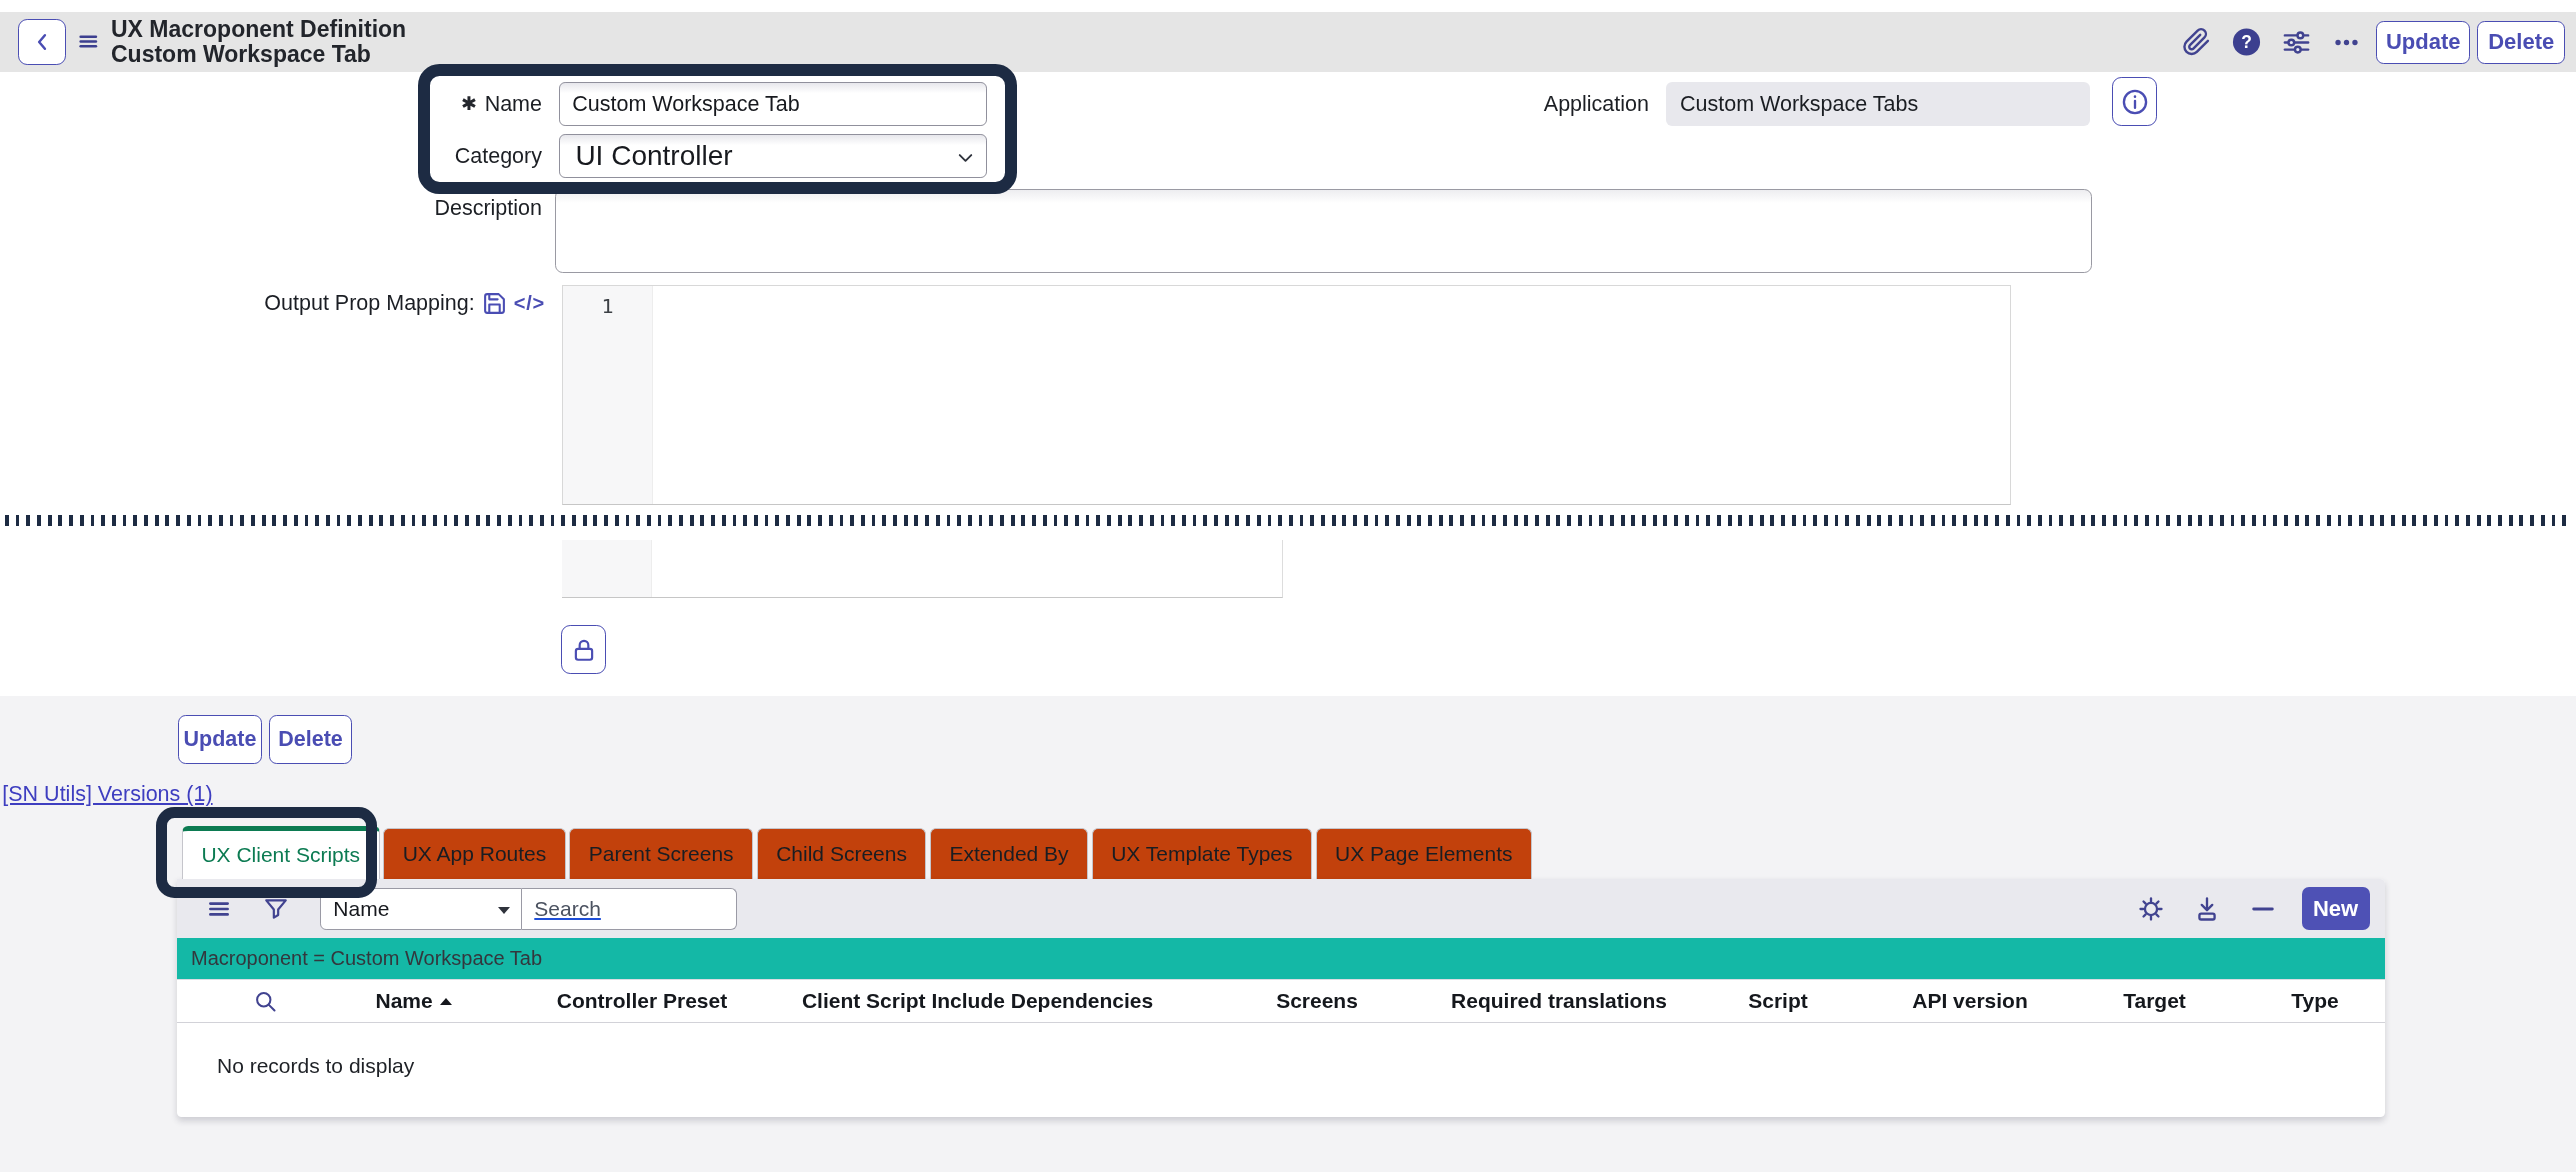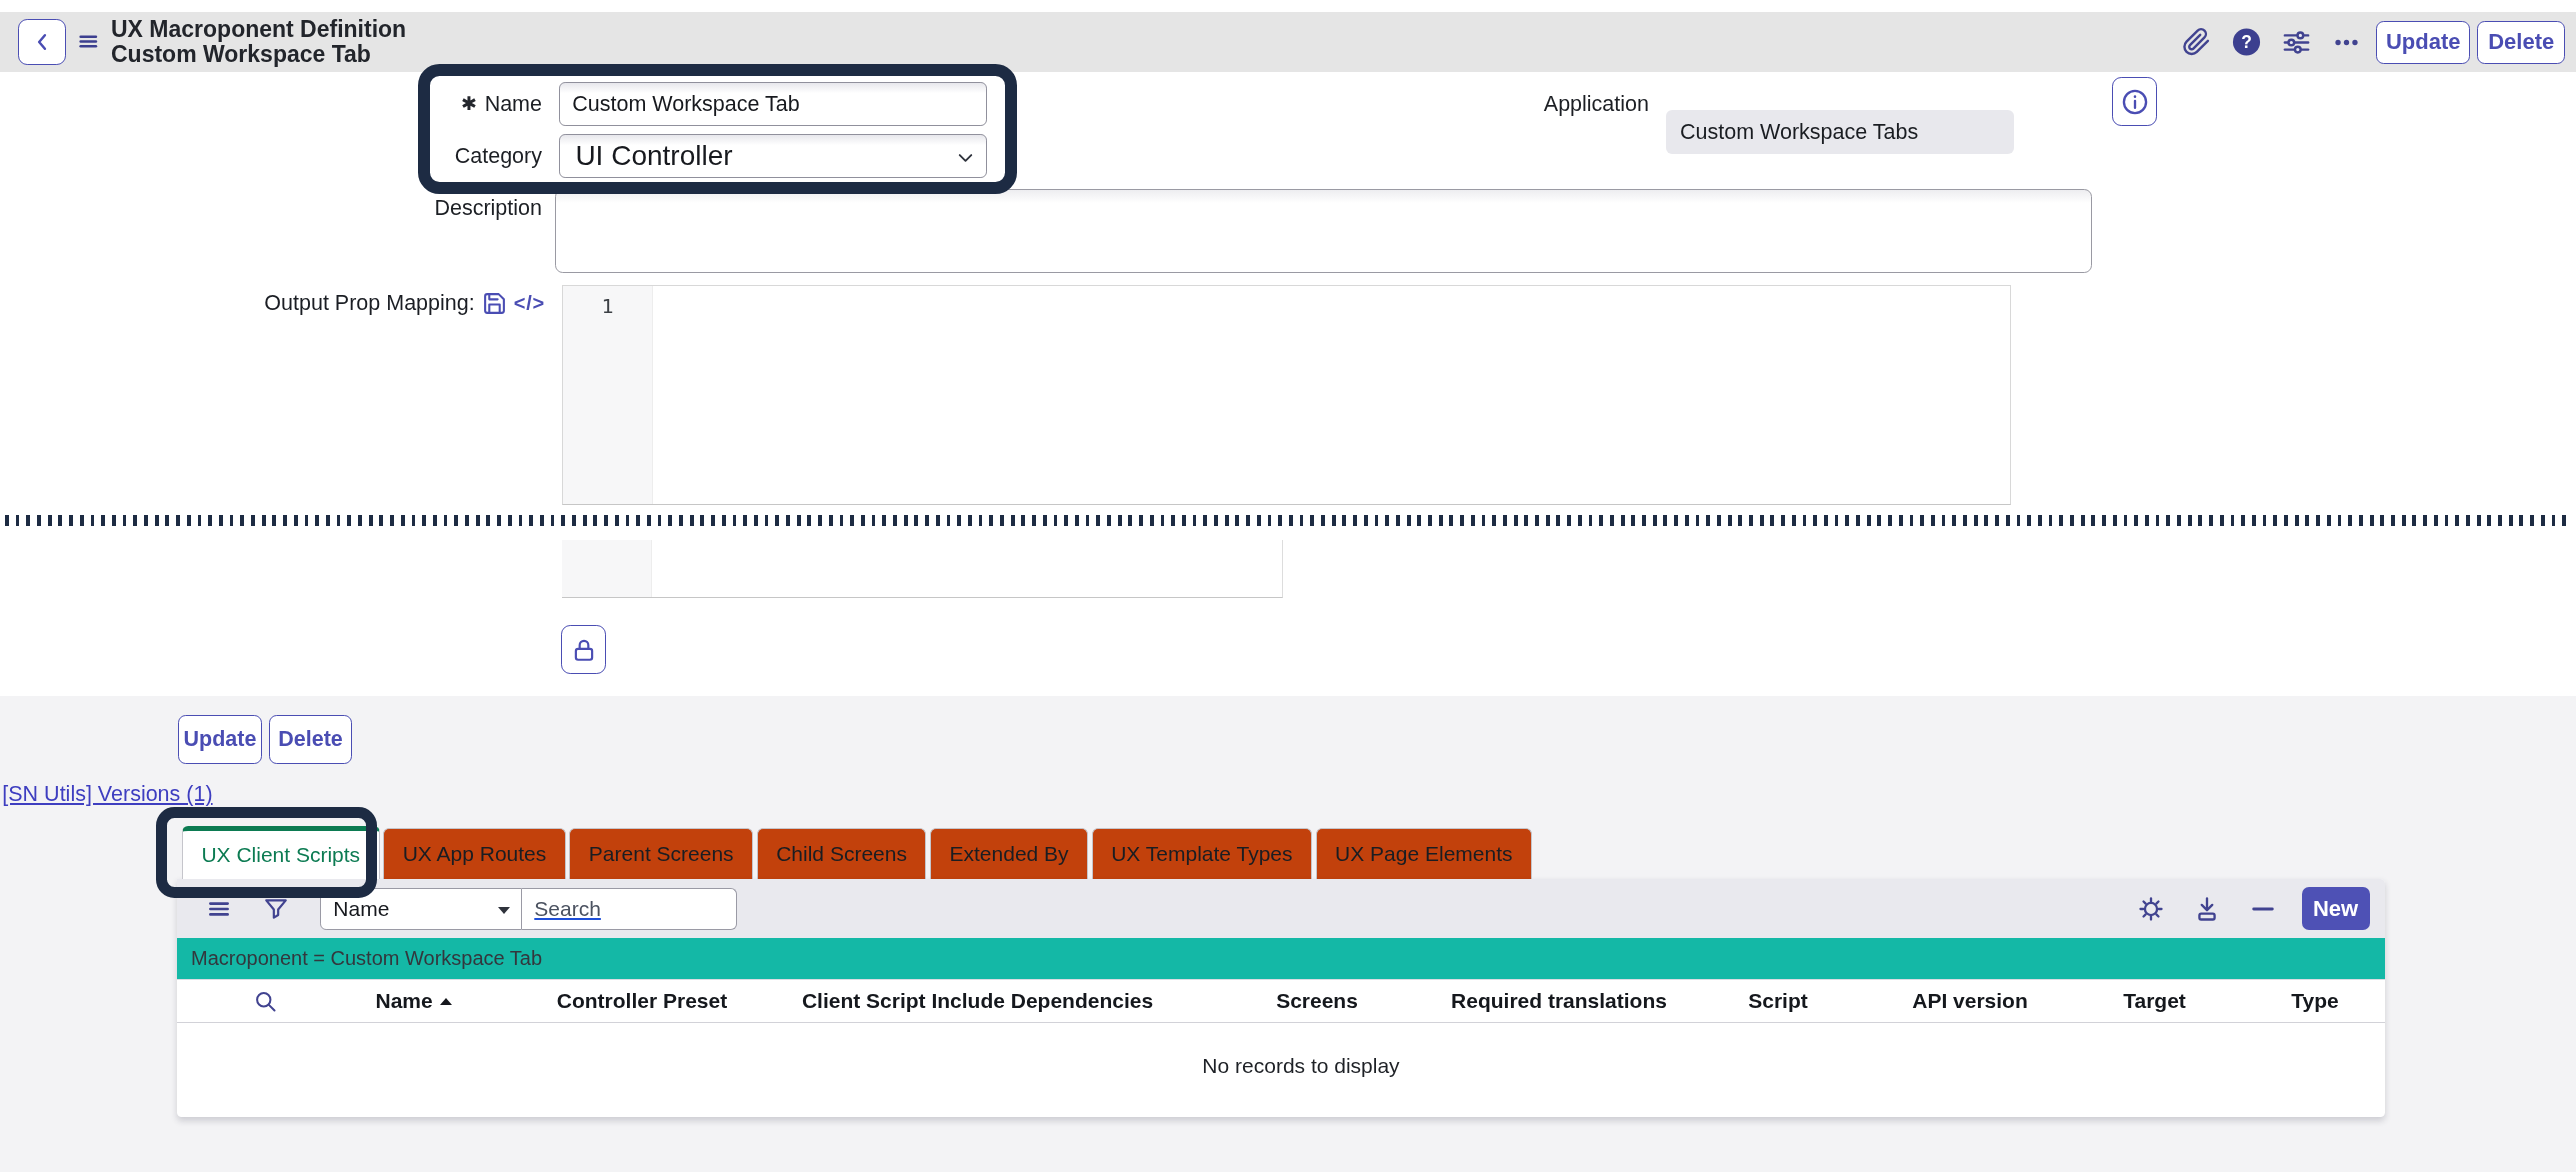--- a/index.html
+++ b/index.html
@@ -42,22 +42,22 @@
   .lab-interfaces{left:289px;top:625px;height:49px;line-height:49px;}
 
   .text-input{position:absolute;height:44px;border:1.5px solid var(--border-grey);border-radius:6.1px;
     background-image:linear-gradient(180deg,#e7e7ec 0%,#ffffff 24%);background-color:#fff;
     font-family:"Liberation Sans",sans-serif;font-size:21.5px;color:#17191e;padding:0 12.3px;}
   .name-input{left:559px;top:82px;width:428px;}
   .category-select{position:absolute;left:559px;top:134px;width:428px;height:44px;border:1.5px solid var(--border-grey);
     border-radius:6.1px;background-image:linear-gradient(180deg,#e7e7ec 0%,#ffffff 24%);background-color:#fff;
     font-size:28px;color:#17191e;display:flex;align-items:center;padding:0 15.4px;cursor:pointer;}
   .category-select .chev{position:absolute;right:9.2px;top:10.7px;}
-  .application-field{position:absolute;left:1666px;top:82px;width:348px;height:44px;background:#e8e8ed;
-    border-radius:6.1px;font-size:21.5px;color:#1a1d22;display:flex;align-items:center;padding:0 14px;margin-top:28px;}
+  .application-field{position:absolute;left:1666px;top:82px;width:424px;height:44px;background:#e8e8ed;
+    border-radius:6.1px;font-size:21.5px;color:#1a1d22;display:flex;align-items:center;padding:0 14px;}
   .icon-btn{position:absolute;background:#fff;border:1.9px solid var(--indigo);border-radius:9.2px;
     display:flex;align-items:center;justify-content:center;cursor:pointer;}
   .info-btn{left:2112px;top:77px;width:45px;height:49px;}
   .description-ta{position:absolute;left:555px;top:189px;width:1537px;height:84px;border:1.5px solid #9a9aa3;
     border-radius:7.7px;background-image:linear-gradient(180deg,#ededf0 0%,#ffffff 16%);resize:none;
     font-family:"Liberation Sans",sans-serif;font-size:21.5px;padding:7.7px 12.3px;}
   .code-glyph{color:var(--indigo);font-size:20px;font-weight:700;letter-spacing:0.8px;}
 
   .editor{position:absolute;background:#fff;border:0.8px solid #d8d8d8;border-bottom:1.5px solid #c6c6c6;display:flex;}
   .editor1{left:562px;top:285px;width:1449px;height:220px;}
@@ -98,21 +98,21 @@
     font-family:"Liberation Sans",sans-serif;font-size:22px;font-weight:700;margin-right:15.4px;cursor:pointer;}
   .crumb{height:42px;background:#14b8a6;border-bottom:0.8px solid #dcdce2;display:flex;align-items:center;
     padding-left:14px;font-size:20px;color:#33373d;}
   .thead{height:43px;display:grid;grid-template-columns:177px 173px 230px 441px 238px 246px 192px 192px 177px 144px;
     align-items:center;border-bottom:1.5px solid #d2d2d8;font-size:21px;font-weight:700;color:#15181d;}
   .th{ text-align:center;white-space:nowrap;}
   .th-icon{display:flex;justify-content:center;cursor:pointer;}
   .th-name{display:flex;align-items:center;padding-left:21.5px;gap:7.7px;cursor:pointer;}
   .sort-asc{width:0;height:0;border-left:6.1px solid transparent;border-right:6.1px solid transparent;
     border-bottom:7.7px solid #16181d;}
-  .tbody-empty{height:92px;text-align:center;padding-top:31px;font-size:21px;color:#1e2126;margin-left:40px;}
+  .tbody-empty{height:92px;padding-top:31px;font-size:21px;color:#1e2126;margin-left:40px;}
 
   
   .anno{position:absolute;pointer-events:none;z-index:50;}
   .anno-box1{left:418px;top:64px;width:599px;height:130px;border:12.3px solid var(--navy);border-radius:21.5px;}
   .anno-box2{left:156px;top:807px;width:221px;height:91px;border:11.5px solid var(--navy);border-radius:18.4px;}
   .anno-dots{left:4.6px;top:515px;width:2568px;height:10.7px;
     background-image:repeating-linear-gradient(90deg,var(--navy) 0 3.8px,transparent 3.8px 10.7px);}
 
   svg{display:block;}
 </style>

